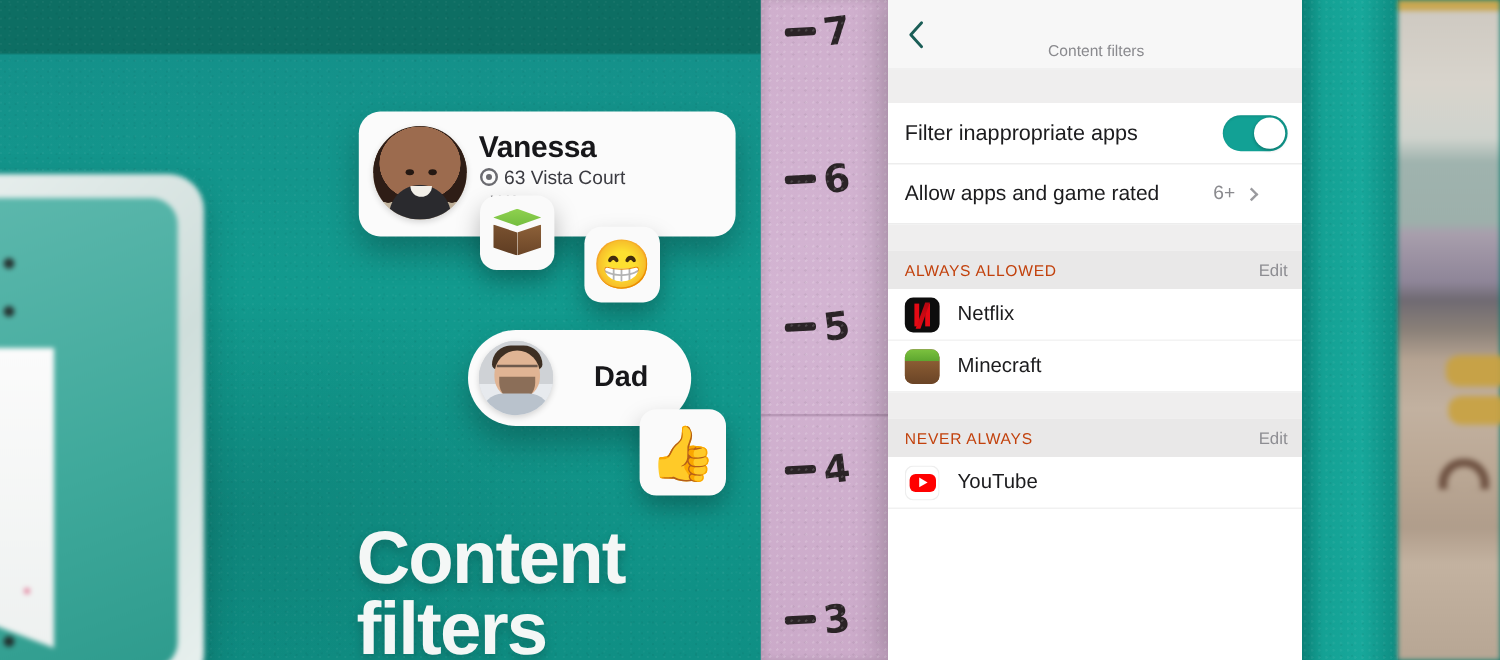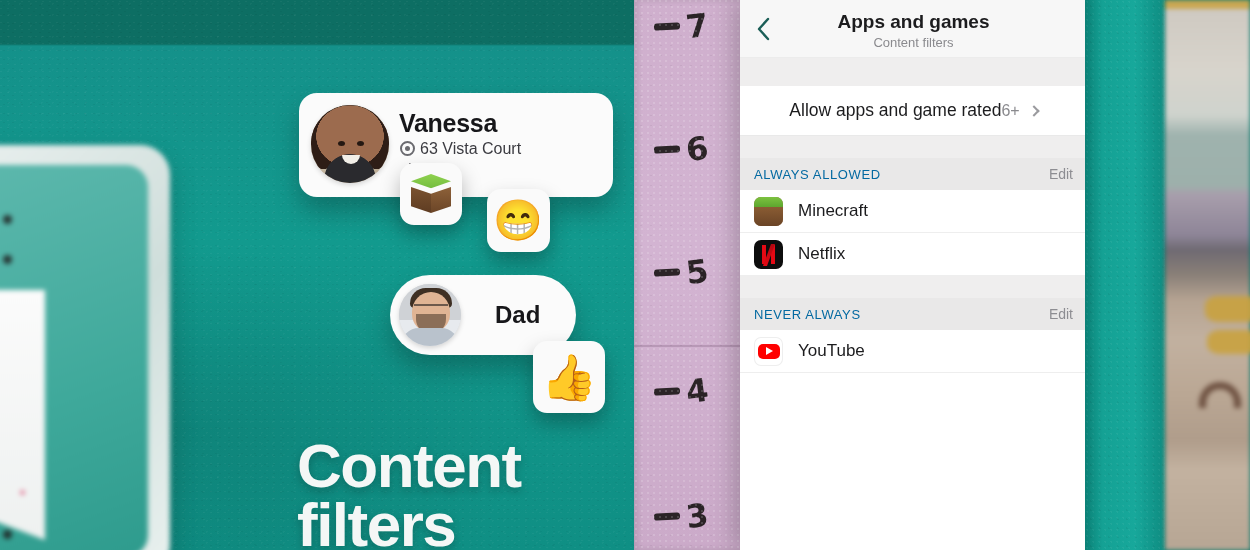--- a/index.html
+++ b/index.html
@@ -243,34 +243,34 @@
     position:absolute; right:2px; top:2px; width:26px; height:26px; border-radius:50%;
     background:#fff; box-shadow:0 1px 3px rgba(0,0,0,.3);
   }
 
   .desc-block { background:#efeeee; padding:14px 14px 18px 14px; }
   .desc-block p { font-size:13.5px; line-height:1.45; color:#6d6d72; }
   .desc-block p + p { margin-top:16px; }
 
   .row-link {
     height:50px; background:#fff; padding:16px 14px;
-    display:flex; align-items:center; justify-content:center;
-    border-bottom:1px solid #e9e9e9; cursor:pointer;
+    display:flex; align-items:center; justify-content:flex-start;
+    border-bottom:1px solid #e9e9e9; cursor:pointer;gap:45px;
   }
   .row-link .label { font-size:17.5px; color:#1c1c1e; }
   .row-link .right { display:flex; align-items:center; gap:10px; color:#8a8a8e; font-size:16px; }
   .chev-r { width:8px; height:8px; border-right:2px solid #9a9a9e; border-top:2px solid #9a9a9e;
     transform: rotate(45deg); display:inline-block; }
 
   .section-spacer { height:22px; background:#efeeee; }
   .section-head {
     height:32px; background:#e9e8e8; padding:0 14px;
     display:flex; align-items:center; justify-content:space-between;
   }
-  .section-head .title { font-size:13px; letter-spacing:.6px; color:#0369a1; }
+  .section-head .title { font-size:13px; letter-spacing:.6px; color:#c2410c; }
   .section-head .edit { font-size:14px; color:#8d8d92; cursor:pointer; }
 
   .app-row {
     height:43px; background:#fff; padding:0 14px;
     display:flex; align-items:center; gap:15px;
     border-bottom:1px solid #eeeeee; cursor:pointer;
   }
   .app-row .title { font-size:17px; color:#1c1c1e; }
   .app-icon { width:29px; height:29px; border-radius:7px; flex:none; position:relative; overflow:hidden; }
 
@@ -395,62 +395,67 @@
   </div>
 
   <div class="panel">
 
     <div class="panel-header">
       <div class="back-chevron">
         <svg viewBox="0 0 15 24">
           <path d="M12 2 L3 12 L12 22" fill="none" stroke="#1b5e57" stroke-width="2.4" stroke-linecap="round" stroke-linejoin="round"></path>
         </svg>
       </div>
-      <div class="panel-title">Apps and games</div>
       <div class="panel-subtitle">Content filters</div>
     </div>
 
     <div class="gap-band"></div>
 
+    <div class="row-toggle">
+      <span class="label">Filter inappropriate apps</span>
+      <span class="toggle">
+        <span class="knob"></span>
+      </span>
+    </div>
 
 
     <div class="row-link">
       <span class="label">Allow apps and game rated</span>
       <span class="right">
         <span>6+</span>
         <span class="chev-r"></span>
       </span>
     </div>
 
     <div class="section-spacer"></div>
 
     <div class="section-head">
       <span class="title">ALWAYS ALLOWED</span>
       <span class="edit">Edit</span>
-    </div>
-
-    <div class="app-row">
-      <span class="app-icon ic-minecraft">
-        <span class="grass"></span>
-          <span class="dirt"></span>
-      </span>
-      <span class="title">Minecraft</span>
     </div>
 
     <div class="app-row">
       <span class="app-icon ic-netflix">
         <span class="n">
             <i></i>
             <i></i>
             <i></i>
           </span>
       </span>
       <span class="title">Netflix</span>
     </div>
 
+    <div class="app-row">
+      <span class="app-icon ic-minecraft">
+        <span class="grass"></span>
+          <span class="dirt"></span>
+      </span>
+      <span class="title">Minecraft</span>
+    </div>
+
     <div class="section-spacer"></div>
 
     <div class="section-head">
       <span class="title">NEVER ALWAYS</span>
       <span class="edit">Edit</span>
     </div>
 
     <div class="app-row">
       <span class="app-icon ic-youtube">
         <span class="body">

